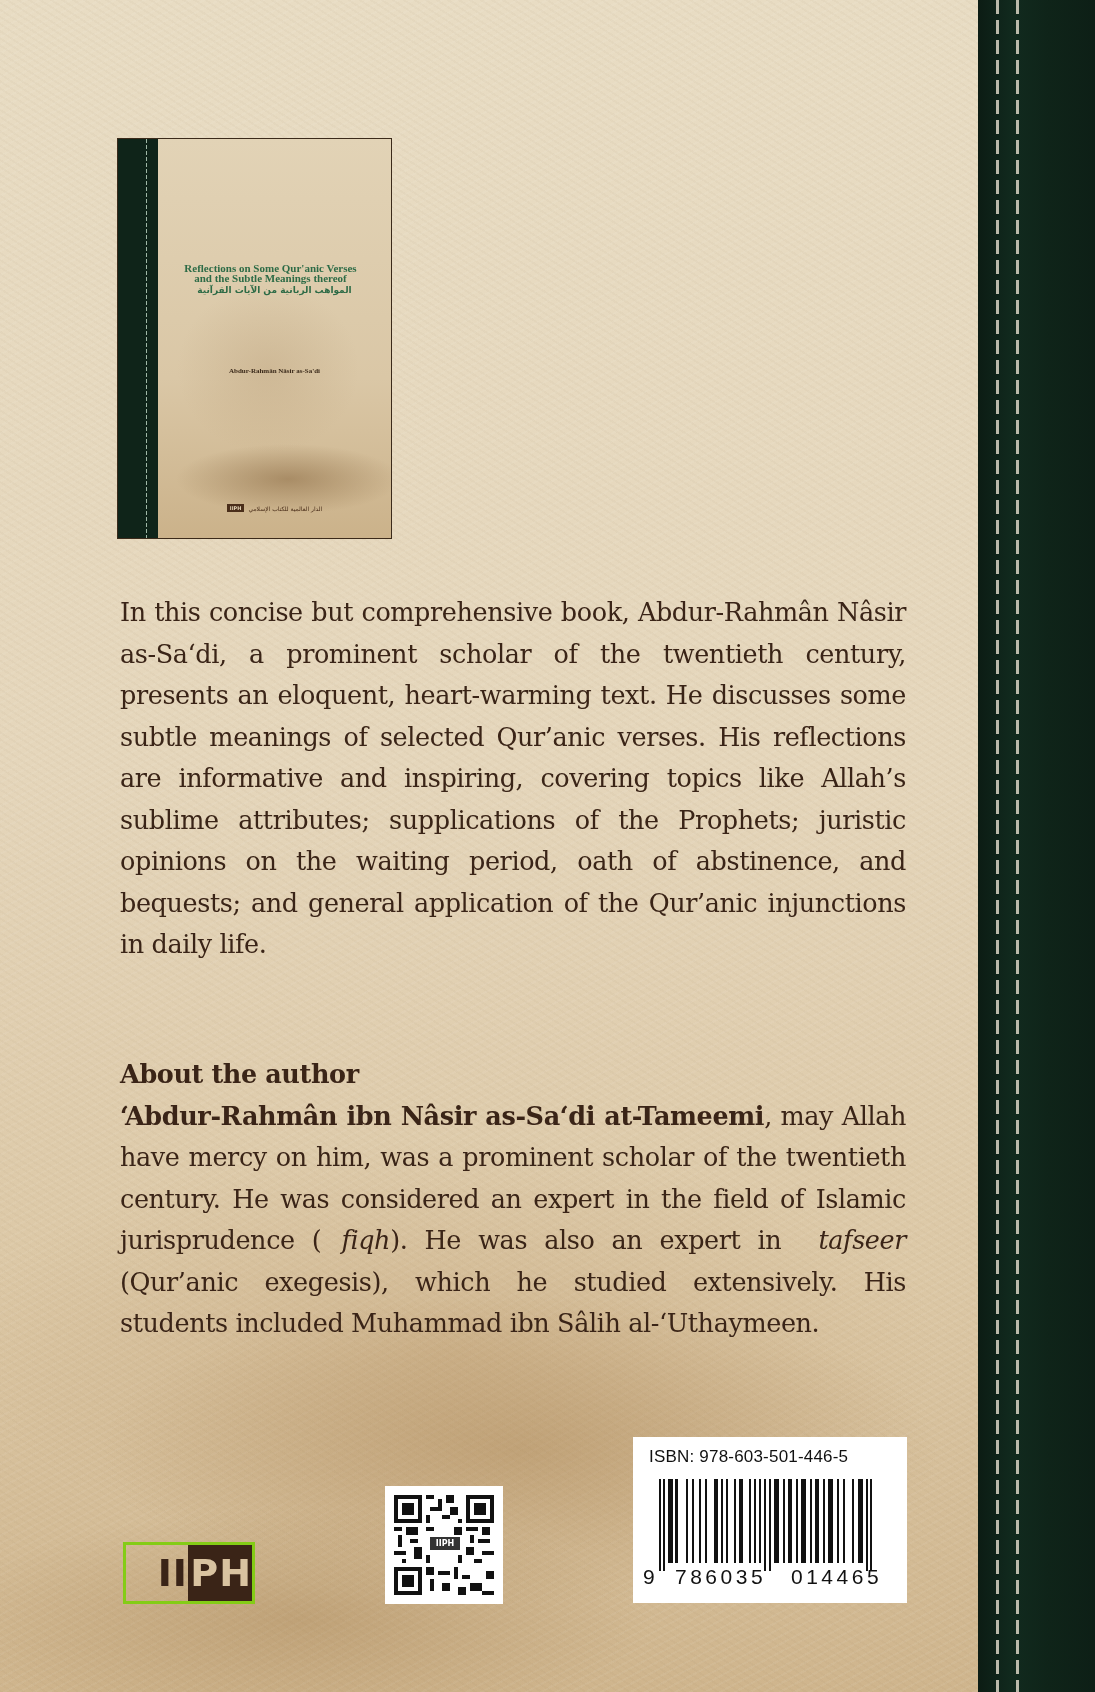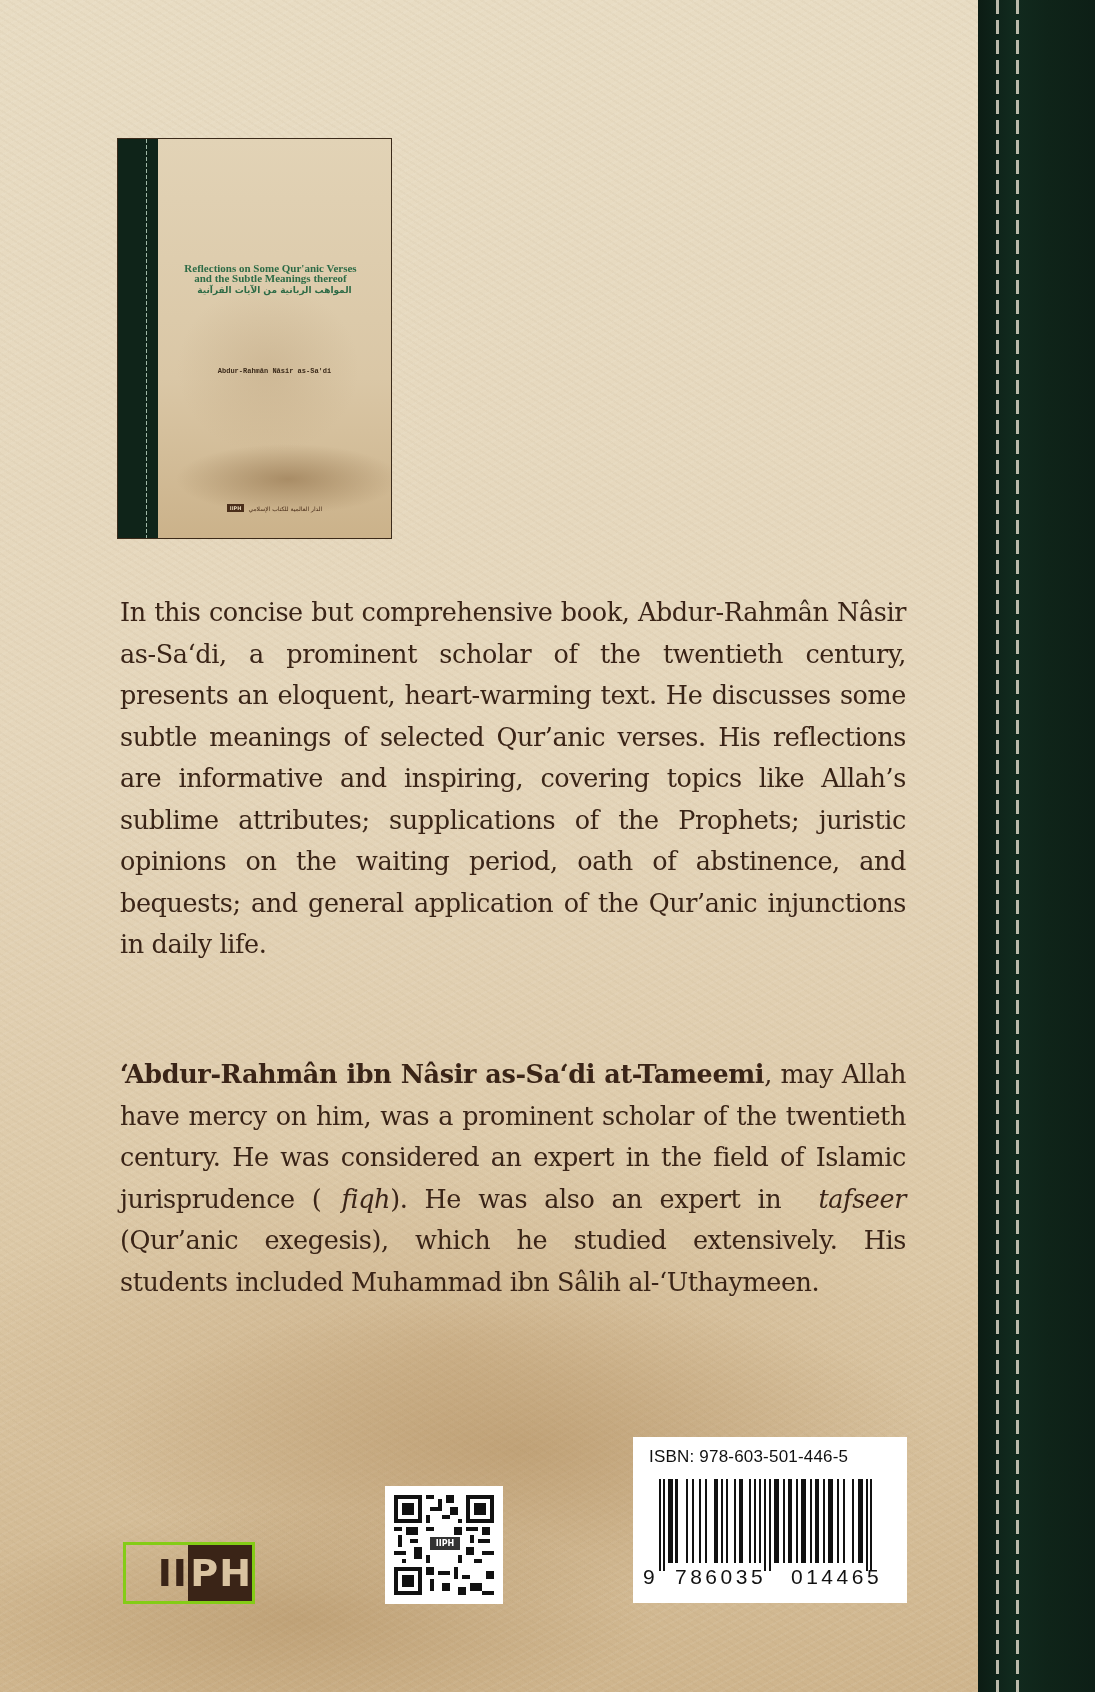--- a/index.html
+++ b/index.html
@@ -58,21 +58,21 @@
       font-family: "Liberation Serif", serif; font-weight: bold;
       font-size: 11px; line-height: 10px; color: #2d6b46;
     }
     .thumb-arabic {
       position: absolute; left: 0; right: 0; top: 146px;
       font-family: "DejaVu Sans", sans-serif; font-weight: bold;
       font-size: 9px; color: #2d6b46; direction: rtl;
     }
     .thumb-author {
       position: absolute; left: 0; right: 0; top: 228px;
-      font-family: Liberation Mono, monospace; font-weight: bold;
+      font-family: Liberation Serif, serif; font-weight: bold;
       font-size: 7px; color: #3b2a1a;
     }
     .thumb-publisher {
       position: absolute; left: 0; right: 0; top: 365px;
       display: flex; justify-content: center; align-items: center; gap: 4px;
       font-family: "DejaVu Sans", sans-serif; font-size: 6px; color: #4a2e1a; direction: rtl;
     }
     .thumb-pub-logo {
       display: inline-block; border: 1px solid #4a2e1a; font-size: 5px; padding: 0 2px;
       background: #4a2e1a; color: #e2d3b6; direction: ltr; font-weight: bold;
@@ -156,20 +156,21 @@
     <div class="thumb-publisher">
       <span>الدار العالمية للكتاب الإسلامي</span>
       <span class="thumb-pub-logo">IIPH</span>
     </div>
   </div>
 </div>
 
 <div class="text-block desc">In this concise but comprehensive book, Abdur-Rahmân Nâsir as-Sa‘di, a prominent scholar of the twentieth century, presents an eloquent, heart-warming text. He discusses some subtle meanings of selected Qur’anic verses. His reflections are informative and inspiring, covering topics like Allah’s sublime attributes; supplications of the Prophets; juristic opinions on the waiting period, oath of abstinence, and bequests; and general application of the Qur’anic injunctions in daily life.</div>
 
 <div class="text-block about">
+  <span class="about-heading">About the author</span>
   <span class="about-name">‘Abdur-Rahmân ibn Nâsir as-Sa‘di at-Tameemi</span><span>, may Allah have mercy on him, was a prominent scholar of the twentieth century. He was considered an expert in the field of Islamic jurisprudence (</span><span class="it">fiqh</span><span>). He was also an expert in </span><span class="it">tafseer</span><span> (Qur’anic exegesis), which he studied extensively. His students included Muhammad ibn Sâlih al-‘Uthaymeen.</span>
 </div>
 
 <div class="iiph-logo">
   <div class="iiph-left">
     <span class="iiph-txt">II</span>
   </div>
   <div class="iiph-right">
     <span class="iiph-txt">PH</span>
   </div>

